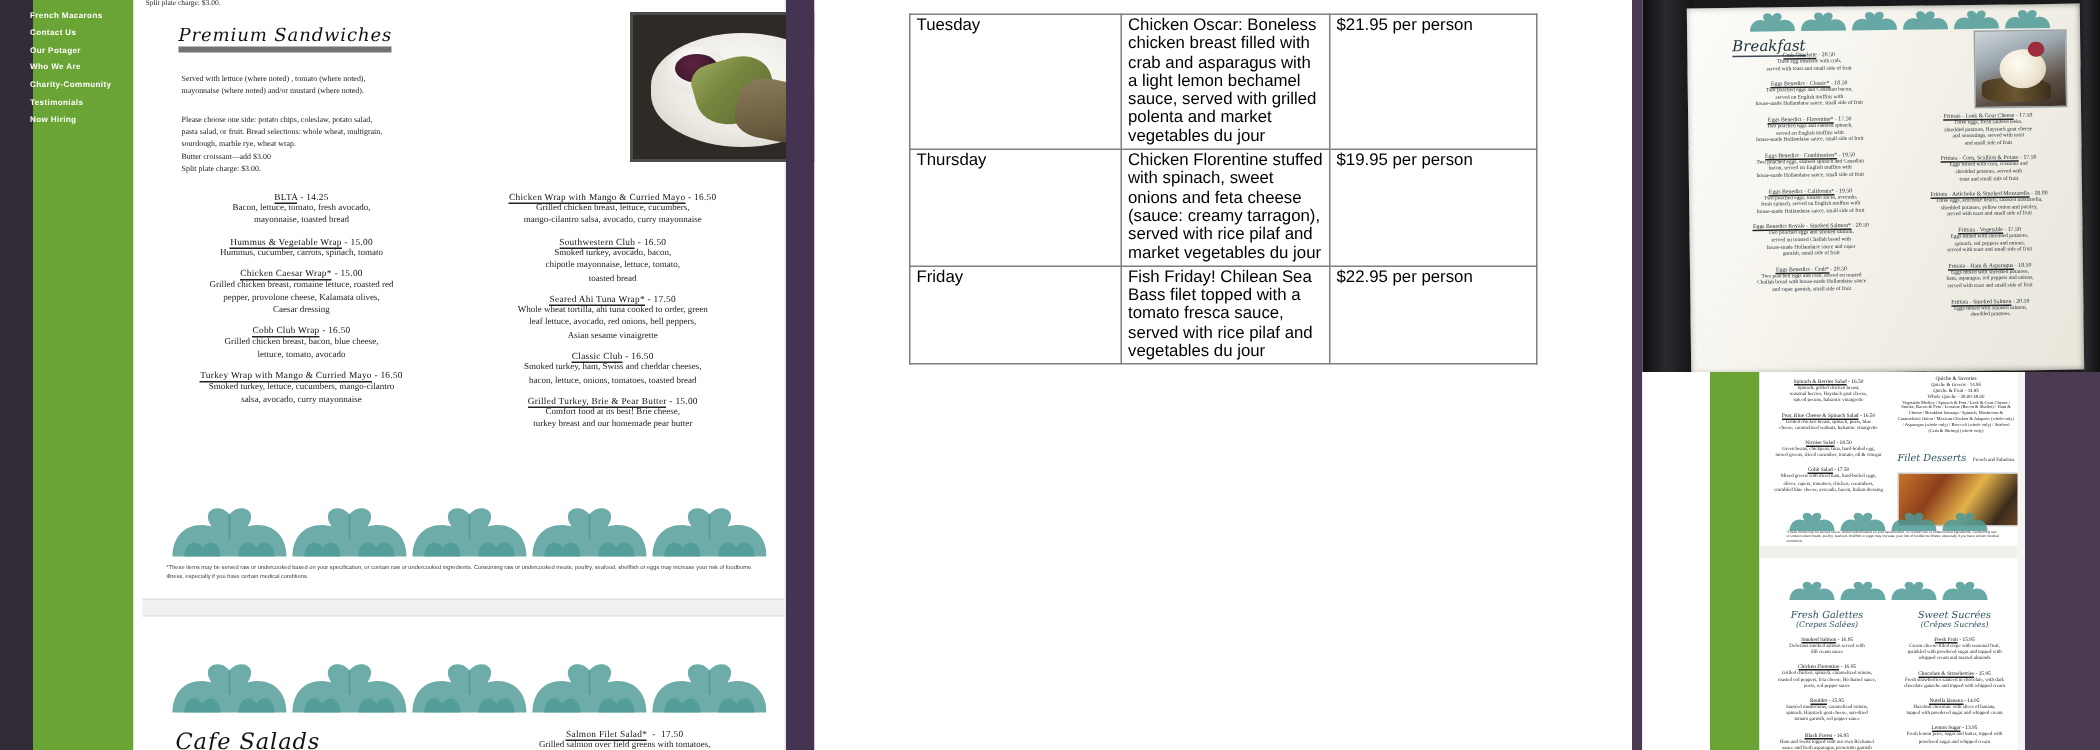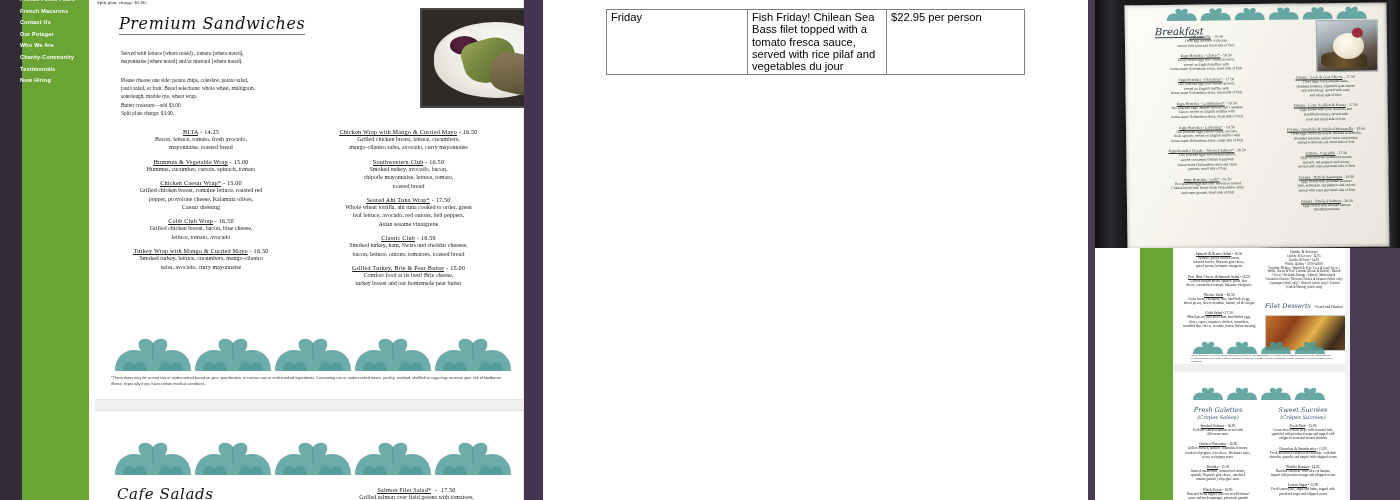--- a/index.html
+++ b/index.html
@@ -29,22 +29,22 @@
     background: #ffffff; border-right: 1px solid #e6e6e6;
   }
   .sheet-gap {
     position: absolute; left: 95px; width: 428px; height: 12px;
     background: #f0f0ee; border-top: 1px solid #e2e2e0; border-bottom: 1px solid #e2e2e0;
   }
   .ser { font-family: "Liberation Serif", serif; color: #1c1c1c; }
   .tiny-note { font-size: 5.0px; line-height: 7.6px; }
   .script-title {
     font-family: "DejaVu Serif", serif; font-style: italic;
-    font-size: 16px; color: #111; letter-spacing: .6px;
-    border-bottom: 1px solid #737373; display: inline-block; padding-bottom: 1px;
+    font-size: 12px; color: #111; letter-spacing: .6px;
+    border-bottom: 4px solid #737373; display: inline-block; padding-bottom: 1px;
   }
   .intro { font-size: 5.3px; line-height: 8.2px; color: #222; }
   .foodphoto {
     position: absolute; left: 331px; top: 8px; width: 150px; height: 100px;
     border: 2px solid #4b4b4b; background: #2e2a26; overflow: hidden;
   }
   .fp-plate {
     position: absolute; left: 8%; top: 12%; width: 84%; height: 80%;
     border-radius: 50%/46%; background: radial-gradient(ellipse at 50% 40%, #fdfdfb 0%, #eceae3 55%, #cfccc2 100%);
   }
@@ -327,20 +327,30 @@
   <div id="panel-doc">
 
     <table class="menu-table">
       <colgroup>
         <col class="col-day">
           <col class="col-desc">
           <col class="col-price">
       </colgroup>
       <tbody id="menu-table-body">
           <tr>
+            <td>Tuesday</td>
+            <td>Chicken Oscar: Boneless chicken breast filled with crab and asparagus with a light lemon bechamel sauce, served with grilled polenta and market vegetables du jour</td>
+            <td>$21.95 per person</td>
+          </tr>
+          <tr>
+            <td>Thursday</td>
+            <td>Chicken Florentine stuffed with spinach, sweet onions and feta cheese (sauce: creamy tarragon), served with rice pilaf and market vegetables du jour</td>
+            <td>$19.95 per person</td>
+          </tr>
+          <tr>
             <td>Friday</td>
             <td>Fish Friday! Chilean Sea Bass filet topped with a tomato fresca sauce, served with rice pilaf and vegetables du jour</td>
             <td>$22.95 per person</td>
           </tr>
         </tbody>
     </table>
   </div>
 
   <div class="band-purple-right"></div>
 

